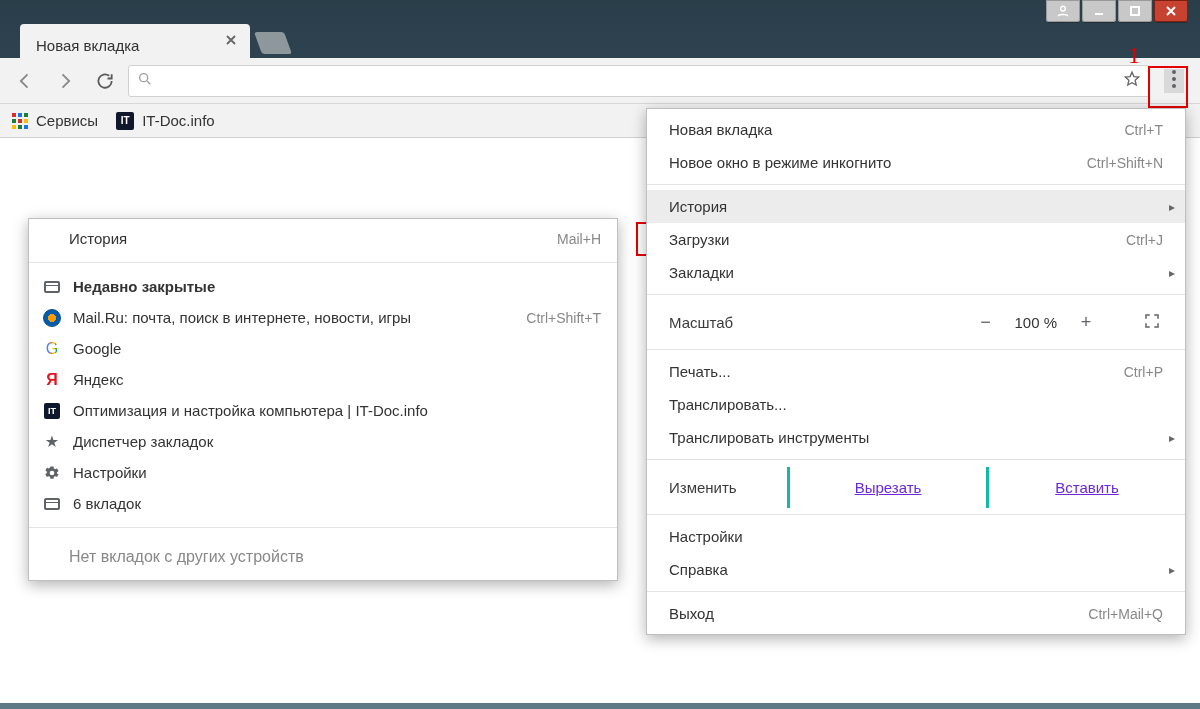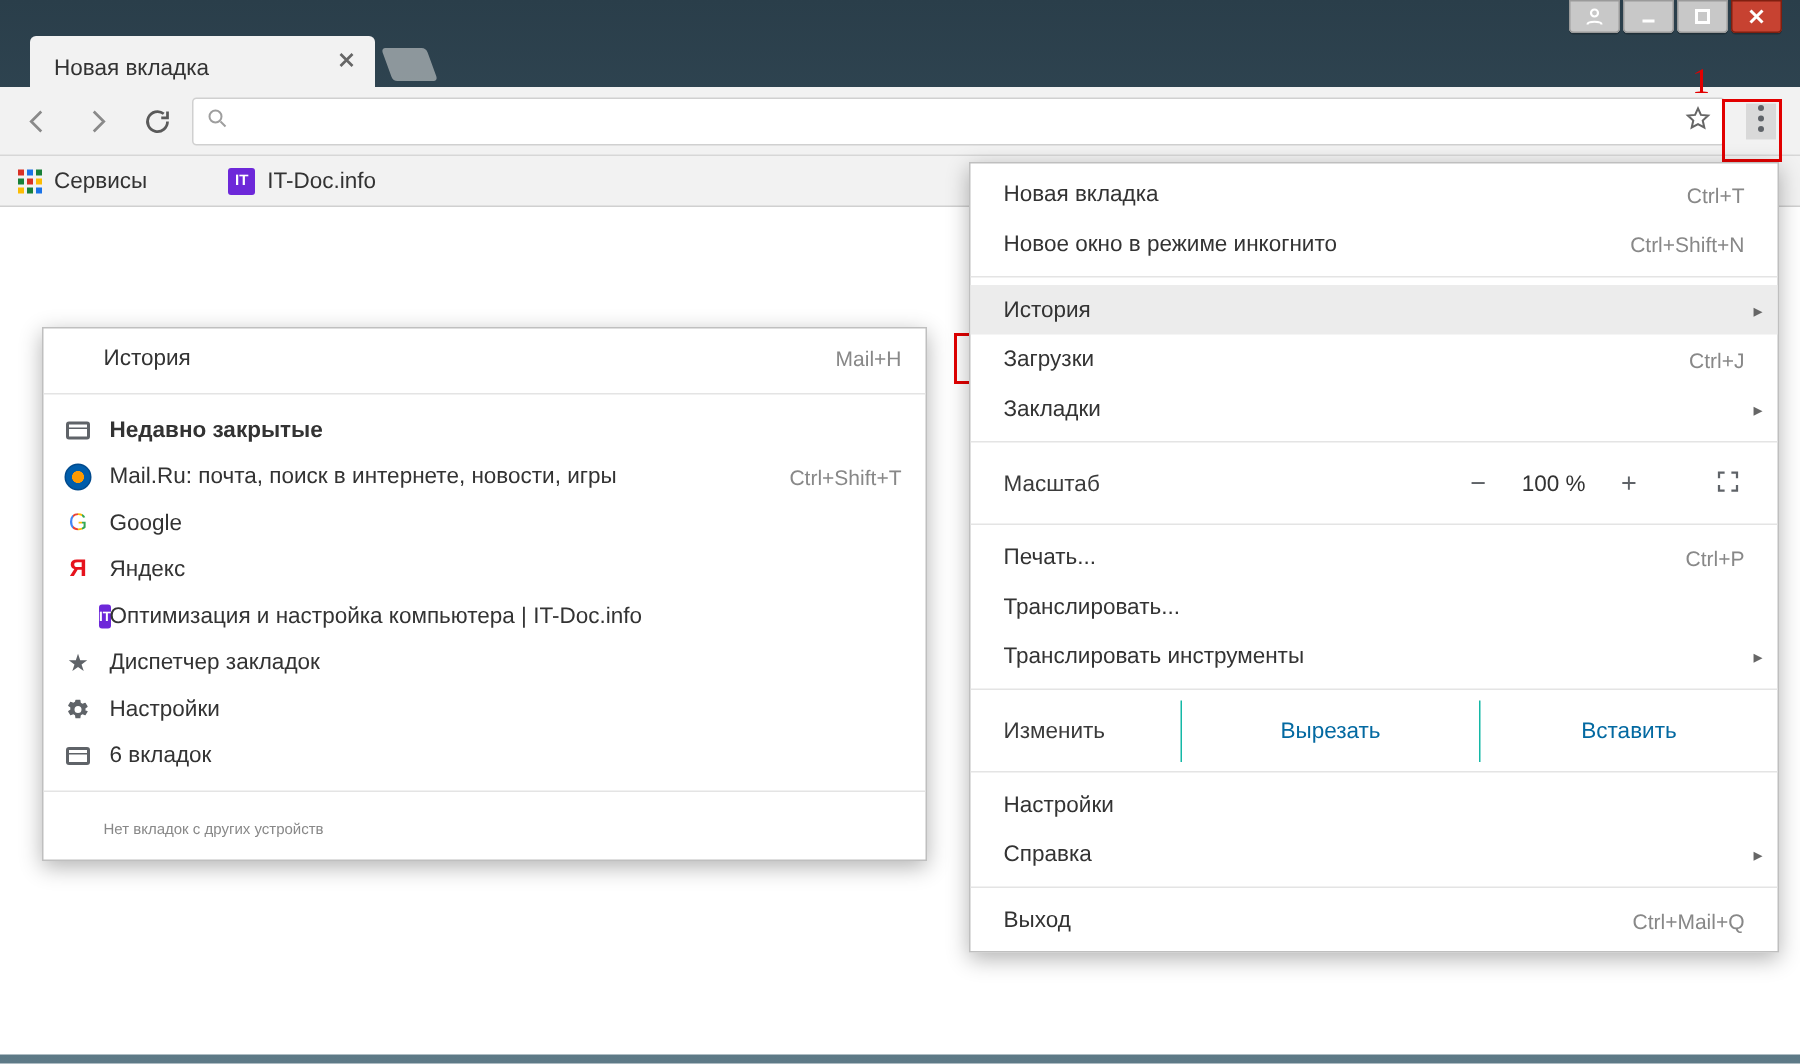--- a/index.html
+++ b/index.html
@@ -146,27 +146,26 @@
   .apps-icon span:nth-child(2){background:#1a73e8;}
   .apps-icon span:nth-child(3){background:#188038;}
   .apps-icon span:nth-child(4){background:#188038;}
   .apps-icon span:nth-child(5){background:#d93025;}
   .apps-icon span:nth-child(6){background:#fbbc04;}
   .apps-icon span:nth-child(7){background:#fbbc04;}
   .apps-icon span:nth-child(8){background:#188038;}
   .apps-icon span:nth-child(9){background:#1a73e8;}
   .it-icon {
     width:18px;height:18px;
-    background:#6d28d9;
+    background:#0f172a;
     color:#fff;
     font-size:10px;
     font-weight:bold;
     display:flex;align-items:center;justify-content:center;
     border-radius:2px;
-    margin-left:36px;
   }
 
   .content-area {
     background:#fff;
     position:absolute;
     top:138px; left:0; right:0; bottom:6px;
   }
 
   
   .main-menu {
@@ -225,22 +224,23 @@
     display:flex;
     align-items:center;
     height:44px;
     padding-left:22px;
     font-size:15px;
   }
   .edit-row .lbl { width:118px; }
   .edit-row .edit-btns { display:flex; flex:1;}
   .edit-row .edit-btns div {
     flex:1; text-align:center; padding:12px 4px;
-    border-left:1px solid #14b8a6;
-    color:#0369a1;
+    border-left:3px solid #14b8a6;
+    color:#6d28d9;
+    text-decoration:underline;
   }
 
   
   .sub-menu {
     position:absolute;
     top:218px;
     left:28px;
     width:590px;
     background:#fff;
     border:1px solid #bfbfbf;
@@ -257,21 +257,21 @@
     color:#333;
     gap:12px;
   }
   .sub-row .shortcut { margin-left:auto; color:#888; font-size:14px;}
   .sub-row.header-strong { font-weight:700; }
   .sub-row.indent { padding-left:40px; }
   .sub-sep { height:1px; background:#e4e4e4; margin:8px 0;}
   .sub-footer {
     padding:12px 12px 0 40px;
     color:#888;
-    font-size:10px;
+    font-size:16px;
   }
   .ico {
     width:18px;height:18px;
     display:flex;align-items:center;justify-content:center;
     flex-shrink:0;
   }
   .ico-window { border:2px solid #5f6368; border-radius:2px; width:16px;height:12px; position:relative;}
   .ico-window::before{content:"";position:absolute;top:2px;left:0;right:0;height:1px;background:#5f6368;}
   .ico-mail {
     width:18px;height:18px;border-radius:50%;

